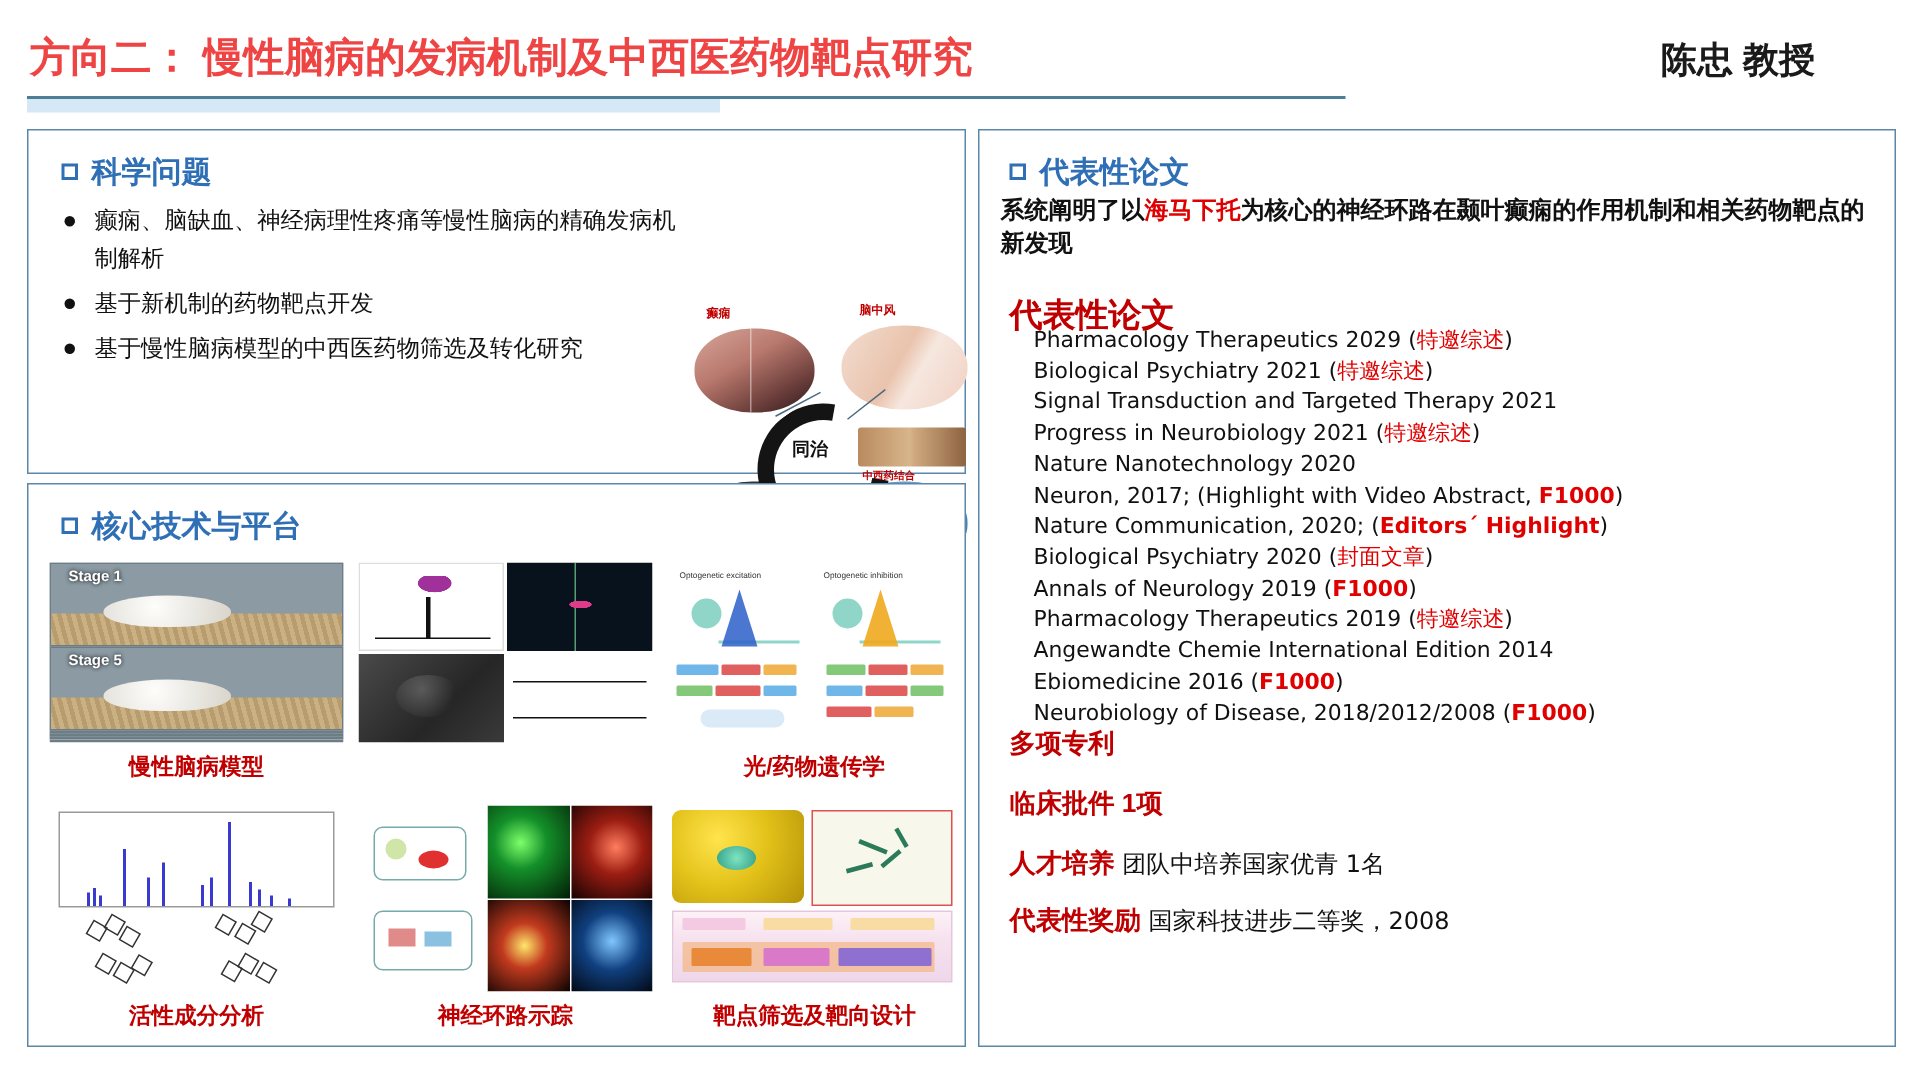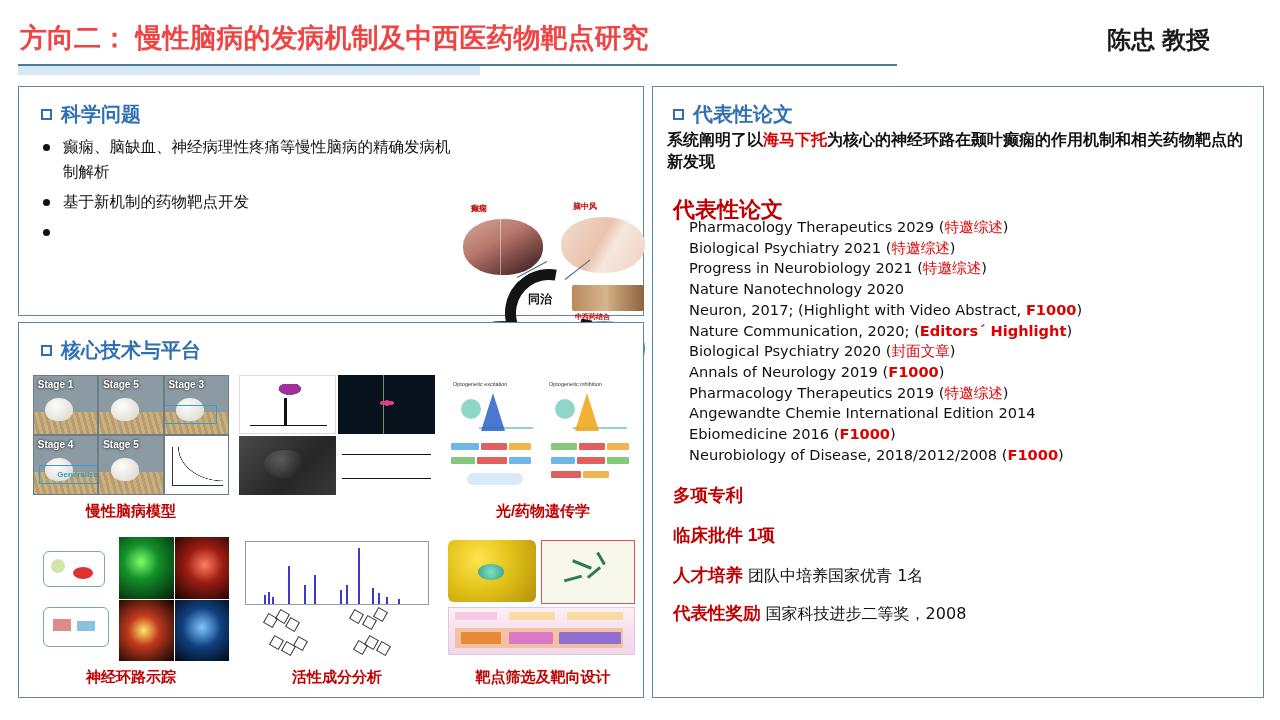--- a/index.html
+++ b/index.html
@@ -85,21 +85,21 @@
   .tech-grid{position:absolute;left:14px;display:flex;gap:10px;}
   #tech-row1{top:52px;}
   #tech-row2{top:214px;}
   .tech-cell{width:196px;}
   .tech-img{width:196px;height:120px;border:0;position:relative;overflow:hidden;background:#fff;}
   .tech-cap{
     text-align:center;color:#c00000;font-weight:bold;font-size:15px;
     margin-top:7px;white-space:nowrap;
   }
   
-  .stages{display:grid;grid-template-columns:1fr 1fr 1fr;grid-template-rows:1fr 1fr;width:100%;height:100%;}
+  .stages{display:grid;grid-template-columns:1fr;grid-template-rows:1fr 1fr;width:100%;height:100%;}
   .stage{position:relative;background:#8b9aa3;border:.5px solid #6d7d86;overflow:hidden;}
   .stage .mouse{position:absolute;left:18%;top:38%;width:44%;height:40%;border-radius:50% 50% 45% 45%;
     background:radial-gradient(circle at 40% 35%,#fdfdfb,#d8d4cb);}
   .stage .bed{position:absolute;left:0;bottom:0;width:100%;height:38%;
     background:repeating-linear-gradient(75deg,#c9b184 0 3px,#b89c6d 3px 6px);}
   .stage .lbl{position:absolute;left:6%;top:5%;color:#fff;font-size:10px;font-weight:bold;
     text-shadow:0 0 3px #000;}
   .stage .box{position:absolute;left:8%;top:50%;width:84%;height:30%;border:1.5px solid #2f9fd0;}
   .stage .boxtxt{position:absolute;left:0;top:58%;width:100%;text-align:center;color:#2f9fd0;
     font-size:8px;font-weight:bold;}
@@ -208,20 +208,21 @@
     <div class="bullet-row">
       <span class="bullet-dot"></span>
       <span class="bullet-text">癫痫、脑缺血、神经病理性疼痛等慢性脑病的精确发病机制解析</span>
     </div>
     <div class="bullet-row">
       <span class="bullet-dot"></span>
       <span class="bullet-text">基于新机制的药物靶点开发</span>
     </div>
     <div class="bullet-row">
       <span class="bullet-dot"></span>
+      <span class="bullet-text">基于慢性脑病模型的中西医药物筛选及转化研究</span>
     </div>
   </div>
 
   <div id="science-diagram">
     <div class="dg-label" style="left:14px;top:4px;">癫痫</div>
     <div class="dg-label" style="left:116px;top:2px;">脑中风</div>
     <div class="dg-img" id="dg-epi"></div>
     <div class="dg-img" id="dg-stroke"></div>
     <div class="dg-img" id="dg-dep"></div>
     <div class="dg-img" id="dg-pain"></div>
@@ -338,42 +339,20 @@
         </div>
       </div>
       <div class="tech-cap">光/药物遗传学</div>
     </div>
   </div>
 
   <div class="tech-grid" id="tech-row2">
 
     <div class="tech-cell">
       <div class="tech-img" style="height:124px">
-        <div class="tracing">
-          <div class="tr-left">
-            <div style="position:absolute;left:10px;top:14px;width:60px;height:34px;border:1px solid #7aa;border-radius:6px;"></div>
-            <div style="position:absolute;left:18px;top:22px;width:14px;height:14px;border-radius:50%;background:#cfe6a8;"></div>
-            <div style="position:absolute;left:40px;top:30px;width:20px;height:12px;border-radius:50%;background:#e03030;"></div>
-            <div style="position:absolute;left:10px;top:70px;width:64px;height:38px;border:1px solid #7aa;border-radius:6px;"></div>
-            <div style="position:absolute;left:20px;top:82px;width:18px;height:12px;background:#e08a8a;"></div>
-            <div style="position:absolute;left:44px;top:84px;width:18px;height:10px;background:#8ac0e0;"></div>
-          </div>
-          <div class="tr-right">
-            <div class="fl-green"></div>
-            <div class="fl-red"></div>
-            <div class="fl-mix"></div>
-            <div class="fl-blue"></div>
-          </div>
-        </div>
-      </div>
-      <div class="tech-cap">神经环路示踪</div>
-    </div>
-
-    <div class="tech-cell">
-      <div class="tech-img" style="height:124px">
         <div class="hplc">
           <div class="frame">
             <div class="pk" style="left:18px;height:14%"></div>
             <div class="pk" style="left:22px;height:20%"></div>
             <div class="pk" style="left:26px;height:12%"></div>
             <div class="pk" style="left:42px;height:62%"></div>
             <div class="pk" style="left:58px;height:30%"></div>
             <div class="pk" style="left:68px;height:46%"></div>
             <div class="pk" style="left:94px;height:22%"></div>
             <div class="pk" style="left:100px;height:30%"></div>
@@ -403,20 +382,42 @@
               <i style="left:11px;top:0;"></i>
               <i style="left:23px;top:6px;"></i>
           </div>
         </div>
       </div>
       <div class="tech-cap">活性成分分析</div>
     </div>
 
     <div class="tech-cell">
       <div class="tech-img" style="height:124px">
+        <div class="tracing">
+          <div class="tr-left">
+            <div style="position:absolute;left:10px;top:14px;width:60px;height:34px;border:1px solid #7aa;border-radius:6px;"></div>
+            <div style="position:absolute;left:18px;top:22px;width:14px;height:14px;border-radius:50%;background:#cfe6a8;"></div>
+            <div style="position:absolute;left:40px;top:30px;width:20px;height:12px;border-radius:50%;background:#e03030;"></div>
+            <div style="position:absolute;left:10px;top:70px;width:64px;height:38px;border:1px solid #7aa;border-radius:6px;"></div>
+            <div style="position:absolute;left:20px;top:82px;width:18px;height:12px;background:#e08a8a;"></div>
+            <div style="position:absolute;left:44px;top:84px;width:18px;height:10px;background:#8ac0e0;"></div>
+          </div>
+          <div class="tr-right">
+            <div class="fl-green"></div>
+            <div class="fl-red"></div>
+            <div class="fl-mix"></div>
+            <div class="fl-blue"></div>
+          </div>
+        </div>
+      </div>
+      <div class="tech-cap">神经环路示踪</div>
+    </div>
+
+    <div class="tech-cell">
+      <div class="tech-img" style="height:124px">
         <div class="dock">
           <div class="prot">
             <div class="pocket"></div>
           </div>
           <div class="zoombox">
             <div class="lig" style="left:30px;top:22px;width:20px;height:3px;transform:rotate(22deg);"></div>
             <div class="lig" style="left:44px;top:30px;width:16px;height:3px;transform:rotate(-40deg);"></div>
             <div class="lig" style="left:22px;top:36px;width:18px;height:3px;transform:rotate(-15deg);"></div>
             <div class="lig" style="left:52px;top:16px;width:14px;height:3px;transform:rotate(60deg);"></div>
           </div>
@@ -444,20 +445,21 @@
 
   <div id="results-summary">
     <span>系统阐明了以</span><span class="hl-red">海马下托</span><span>为核心的神经环路在颞叶癫痫的作用机制和相关药物靶点的新发现</span>
   </div>
 
   <div id="papers-head">代表性论文</div>
 
   <div id="papers-list">
       <div class="paper-row"><span>Pharmacology Therapeutics 2029 (</span><span class="red">特邀综述</span><span>)</span></div>
       <div class="paper-row"><span>Biological Psychiatry 2021 (</span><span class="red">特邀综述</span><span>)</span></div>
+      <div class="paper-row"><span>Signal Transduction and Targeted Therapy 2021</span></div>
       <div class="paper-row"><span>Progress in Neurobiology 2021 (</span><span class="red">特邀综述</span><span>)</span></div>
       <div class="paper-row"><span>Nature Nanotechnology 2020</span></div>
       <div class="paper-row"><span>Neuron, 2017; (Highlight with Video Abstract, </span><span class="redb">F1000</span><span>)</span></div>
       <div class="paper-row"><span>Nature Communication, 2020; (</span><span class="redb">Editors´  Highlight</span><span>)</span></div>
       <div class="paper-row"><span>Biological Psychiatry 2020 (</span><span class="red">封面文章</span><span>)</span></div>
       <div class="paper-row"><span>Annals of Neurology 2019 (</span><span class="redb">F1000</span><span>)</span></div>
       <div class="paper-row"><span>Pharmacology Therapeutics 2019 (</span><span class="red">特邀综述</span><span>)</span></div>
       <div class="paper-row"><span>Angewandte Chemie International Edition 2014</span></div>
       <div class="paper-row"><span>Ebiomedicine 2016 (</span><span class="redb">F1000</span><span>)</span></div>
       <div class="paper-row"><span>Neurobiology of Disease, 2018/2012/2008 (</span><span class="redb">F1000</span><span>)</span></div>

